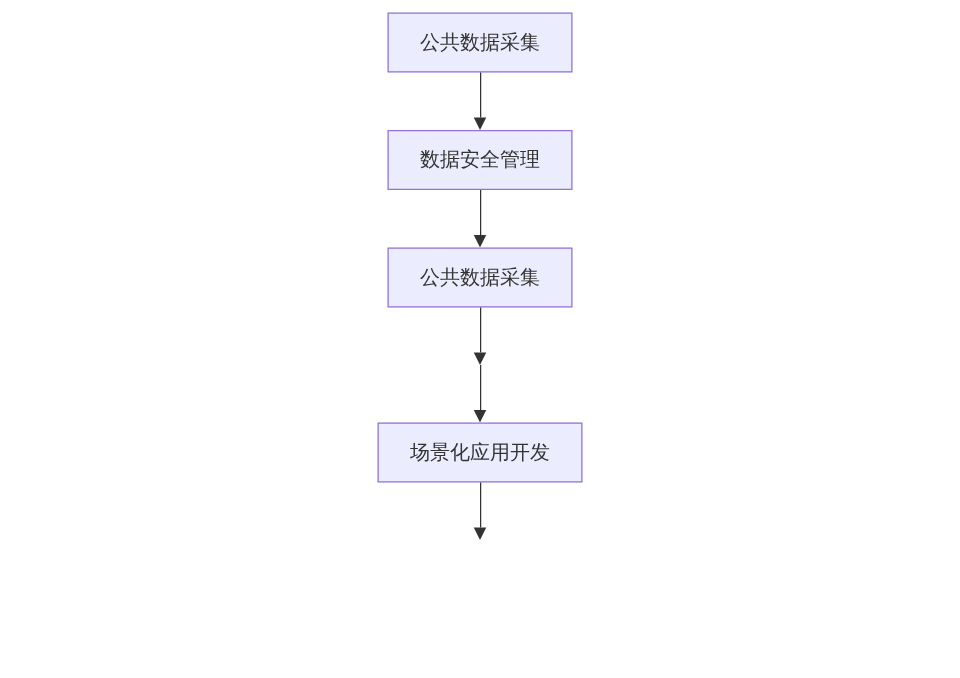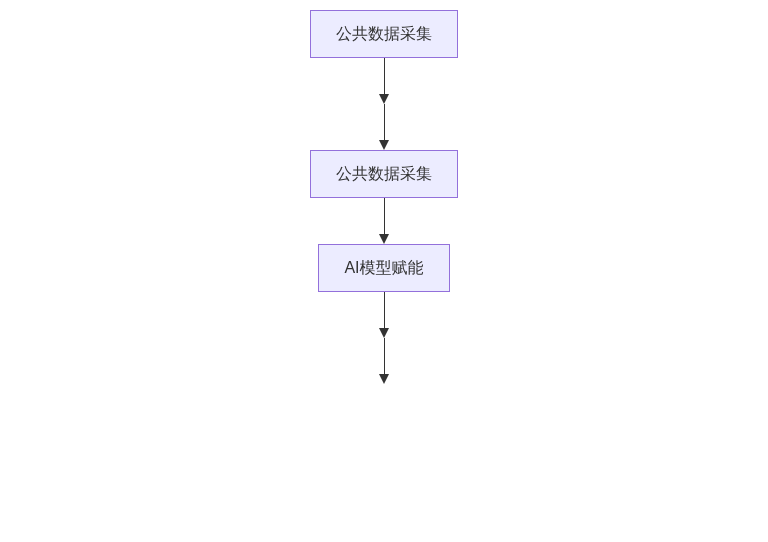--- a/index.html
+++ b/index.html
@@ -68,44 +68,47 @@
 
     <div class="flow-node">
       <span>公共数据采集</span>
     </div>
 
     <div class="flow-arrow">
       <div class="arrow-line"></div>
       <div class="arrow-head"></div>
     </div>
 
+    <div class="flow-node">
+      <span>数据安全管理</span>
+    </div>
 
     <div class="flow-arrow">
       <div class="arrow-line"></div>
       <div class="arrow-head"></div>
     </div>
 
     <div class="flow-node">
       <span>公共数据采集</span>
     </div>
 
     <div class="flow-arrow">
       <div class="arrow-line"></div>
       <div class="arrow-head"></div>
     </div>
 
-    <div class="flow-node">
-      <span>AI模型赋能</span>
-    </div>
 
     <div class="flow-arrow">
       <div class="arrow-line"></div>
       <div class="arrow-head"></div>
     </div>
 
+    <div class="flow-node">
+      <span>场景化应用开发</span>
+    </div>
 
     <div class="flow-arrow">
       <div class="arrow-line"></div>
       <div class="arrow-head"></div>
     </div>
 
 
   </div>
 </div>
 

